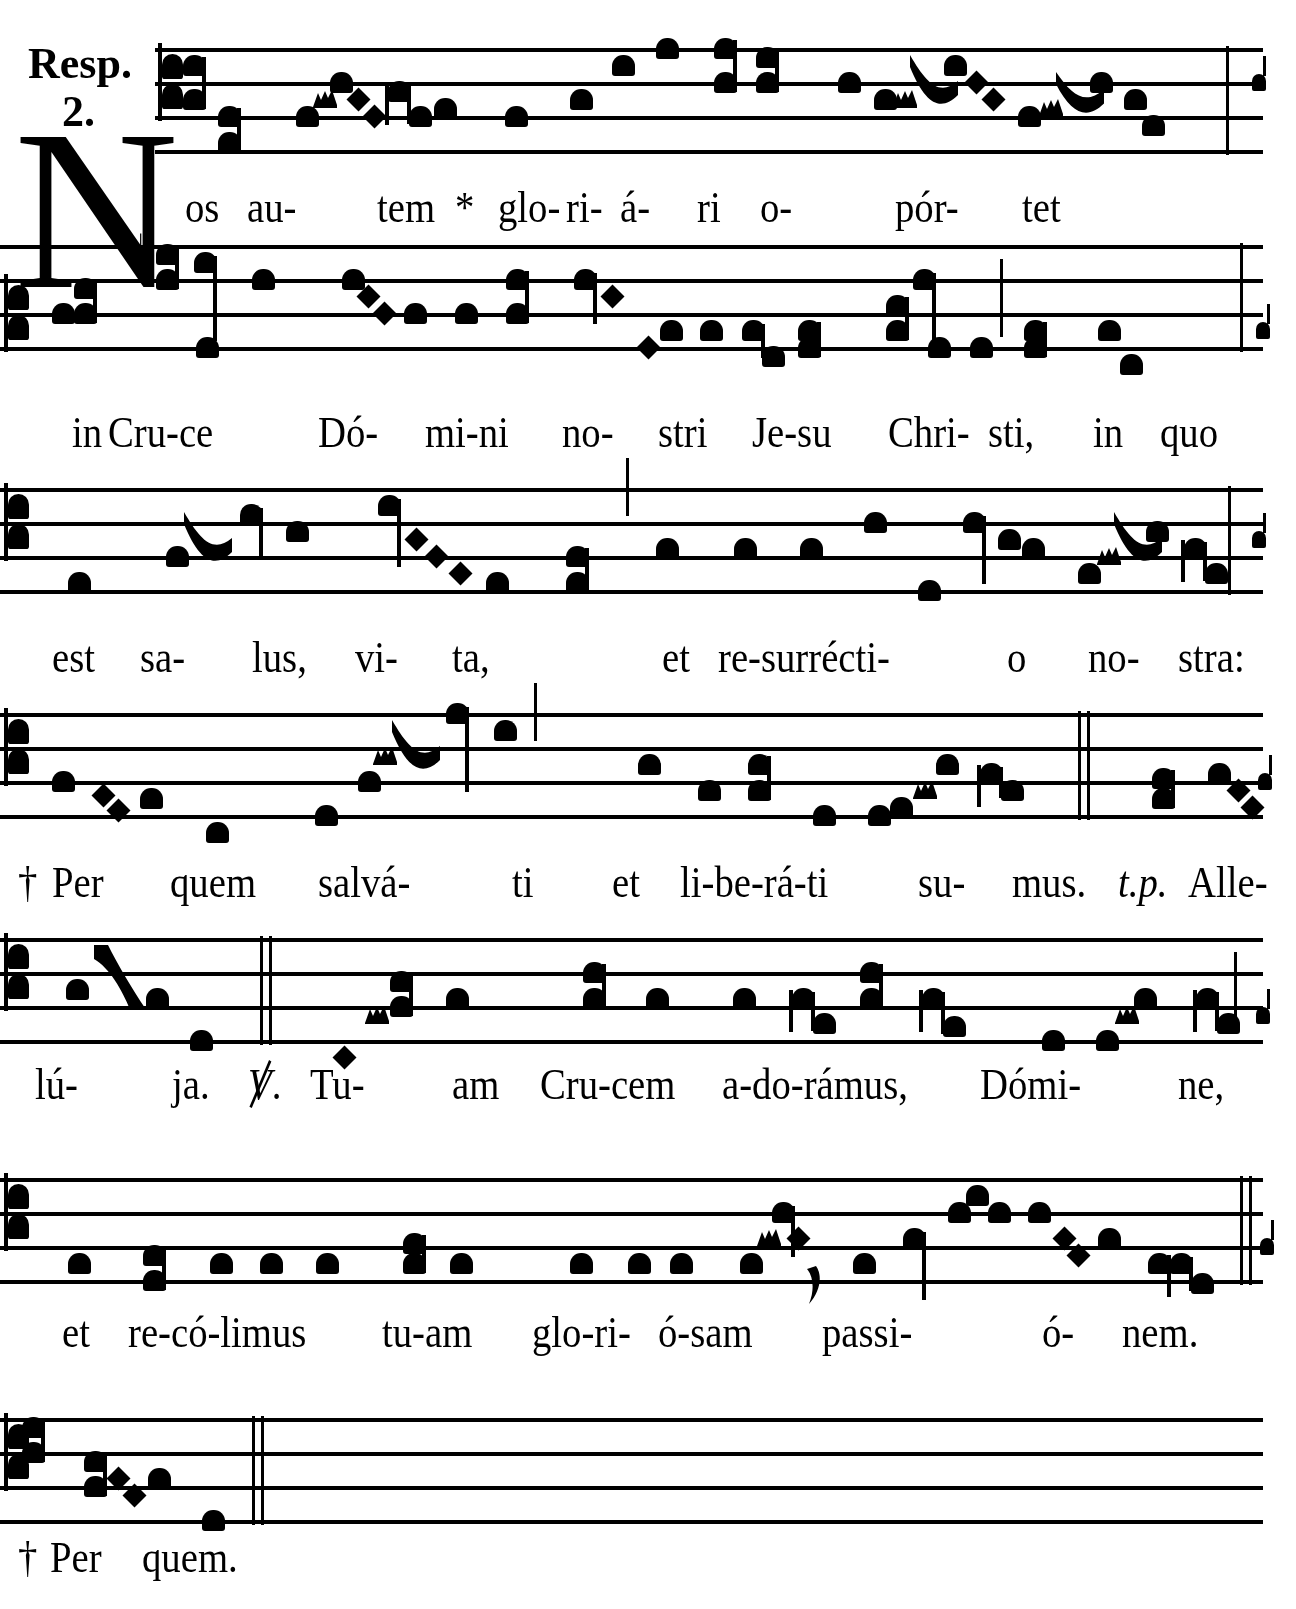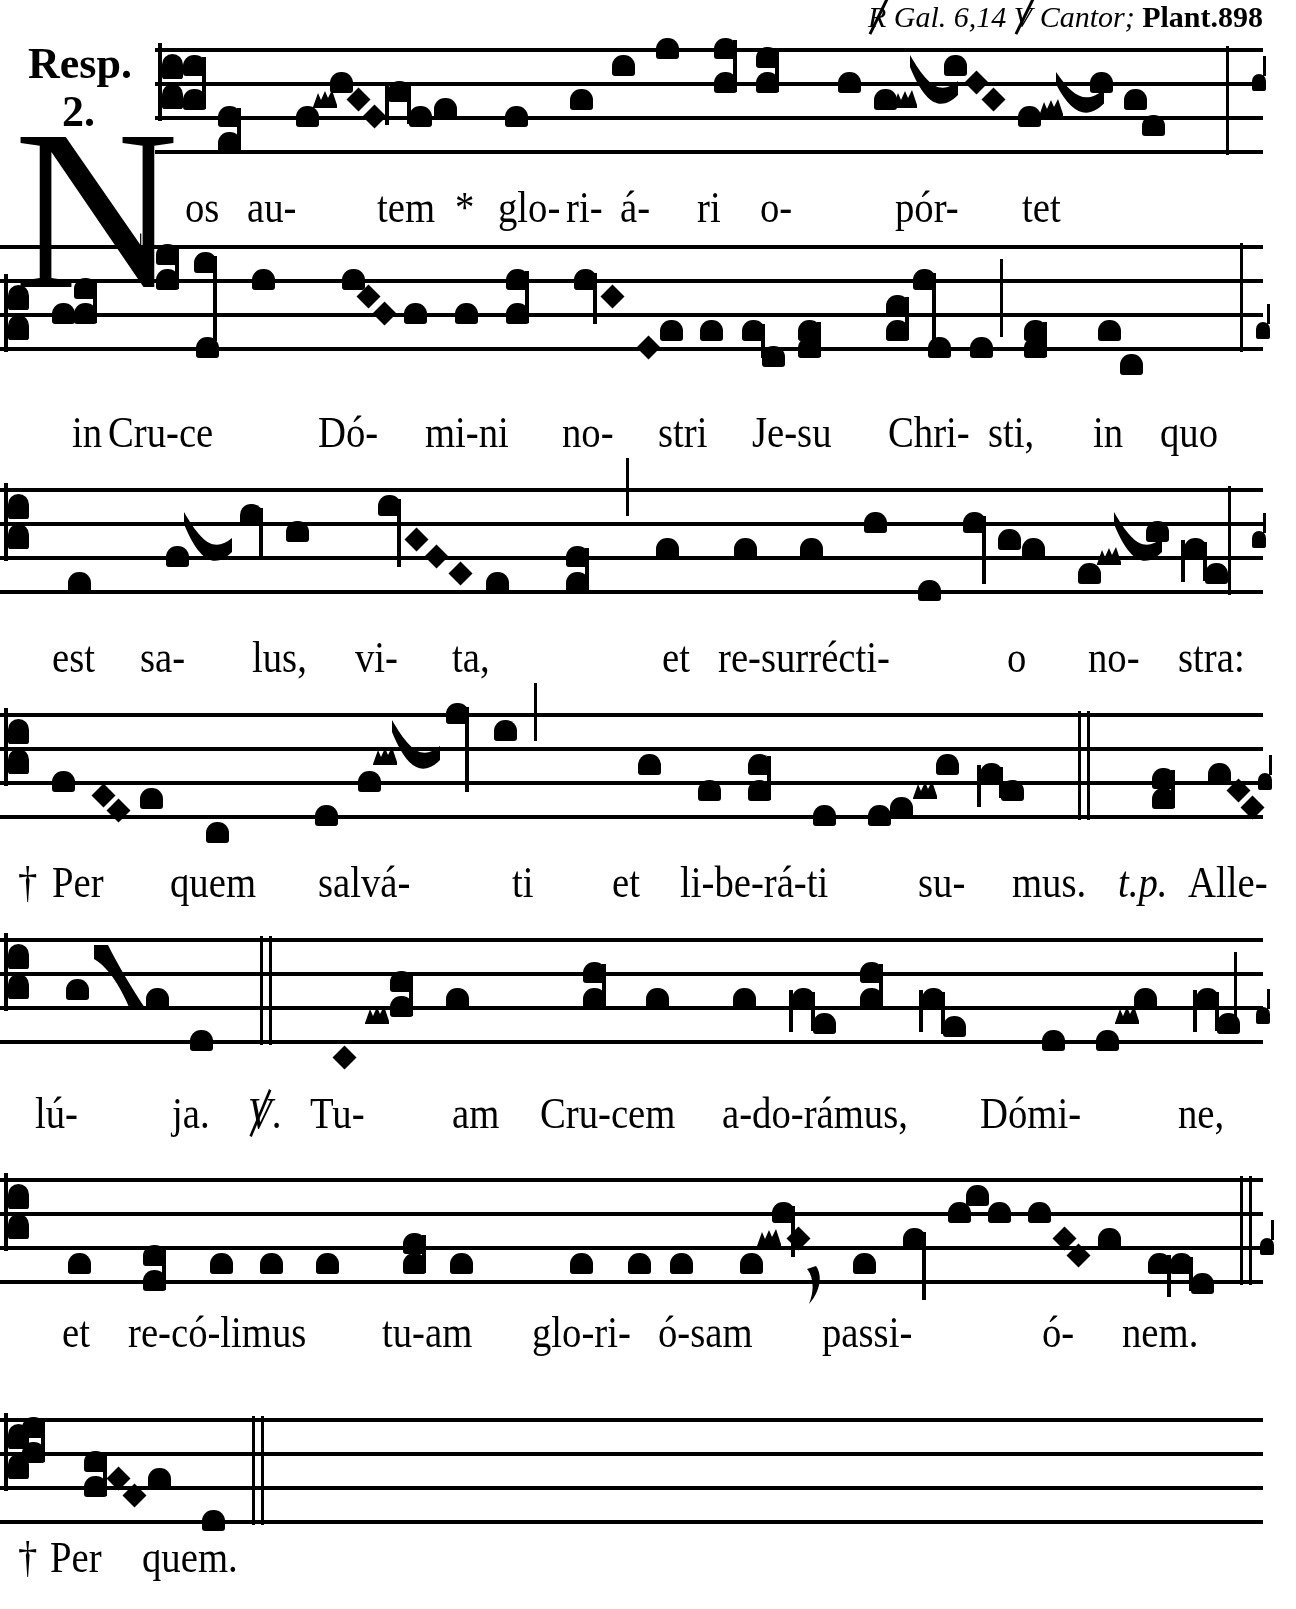--- a/index.html
+++ b/index.html
@@ -29,27 +29,20 @@
   
   .lyricline{position:absolute;left:0;width:100%;height:60px;}
   .word{position:absolute;font-size:45px;white-space:nowrap;transform:scaleX(0.86);
         transform-origin:left bottom;line-height:1;}
   .word.it{font-style:italic;}
 </style>
 </head>
 <body>
 
 <div id="page">
-  <div id="header">
-    <span class="slashed">R</span>
-    <span class="it">Gal. 6,14</span>
-    <span class="slashed">V</span>
-    <span class="it">Cantor;</span>
-    <span class="bold">Plant.898</span>
-  </div>
 
   <div id="resp-label">Resp.</div>
   <div id="mode-label">2.</div>
   <div id="big-initial">N</div>
 
   <div id="staves">
       <div class="abs" style="">
         <div class="staffline" style="left: 155px; top: 48px; width: 1108px;"></div>
         <div class="staffline" style="left: 155px; top: 82px; width: 1108px;"></div>
         <div class="staffline" style="left: 155px; top: 116px; width: 1108px;"></div>
@@ -443,21 +436,21 @@
         <span class="word" style="left: 170px; top: 8px; position: absolute;">quem</span>
         <span class="word" style="left: 318px; top: 8px; position: absolute;">salvá-</span>
         <span class="word" style="left: 512px; top: 8px; position: absolute;">ti</span>
         <span class="word" style="left: 612px; top: 8px; position: absolute;">et</span>
         <span class="word" style="left: 680px; top: 8px; position: absolute;">li-be-rá-ti</span>
         <span class="word" style="left: 918px; top: 8px; position: absolute;">su-</span>
         <span class="word" style="left: 1012px; top: 8px; position: absolute;">mus.</span>
         <span class="word it" style="left: 1118px; top: 8px; position: absolute;">t.p.</span>
         <span class="word" style="left: 1188px; top: 8px; position: absolute;">Alle-</span>
       </div>
-      <div class="lyricline" style="top: 1083px;">
+      <div class="lyricline" style="top: 1054px;">
         <span class="word" style="left: 35px; top: 8px; position: absolute;">lú-</span>
         <span class="word" style="left: 172px; top: 8px; position: absolute;">ja.</span>
         <span class="word" style="left: 248px; top: 8px; position: absolute;"><span class="slashed">V</span>.</span>
         <span class="word" style="left: 310px; top: 8px; position: absolute;">Tu-</span>
         <span class="word" style="left: 452px; top: 8px; position: absolute;">am</span>
         <span class="word" style="left: 540px; top: 8px; position: absolute;">Cru-cem</span>
         <span class="word" style="left: 722px; top: 8px; position: absolute;">a-do-rámus,</span>
         <span class="word" style="left: 980px; top: 8px; position: absolute;">Dómi-</span>
         <span class="word" style="left: 1178px; top: 8px; position: absolute;">ne,</span>
       </div>

